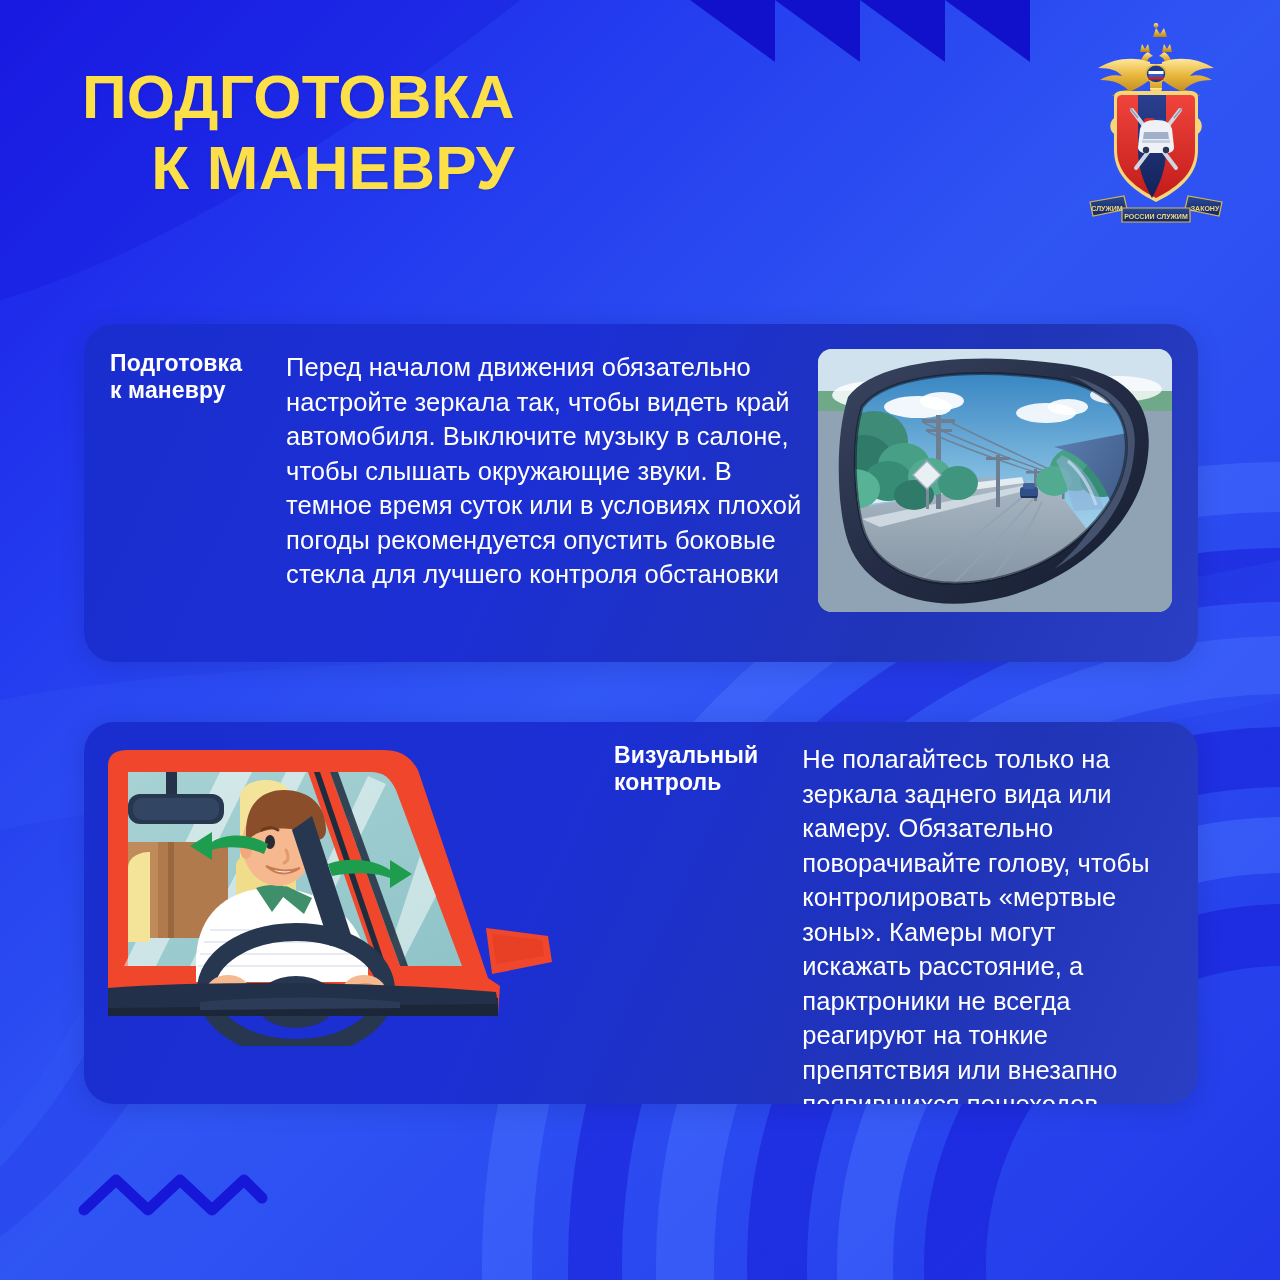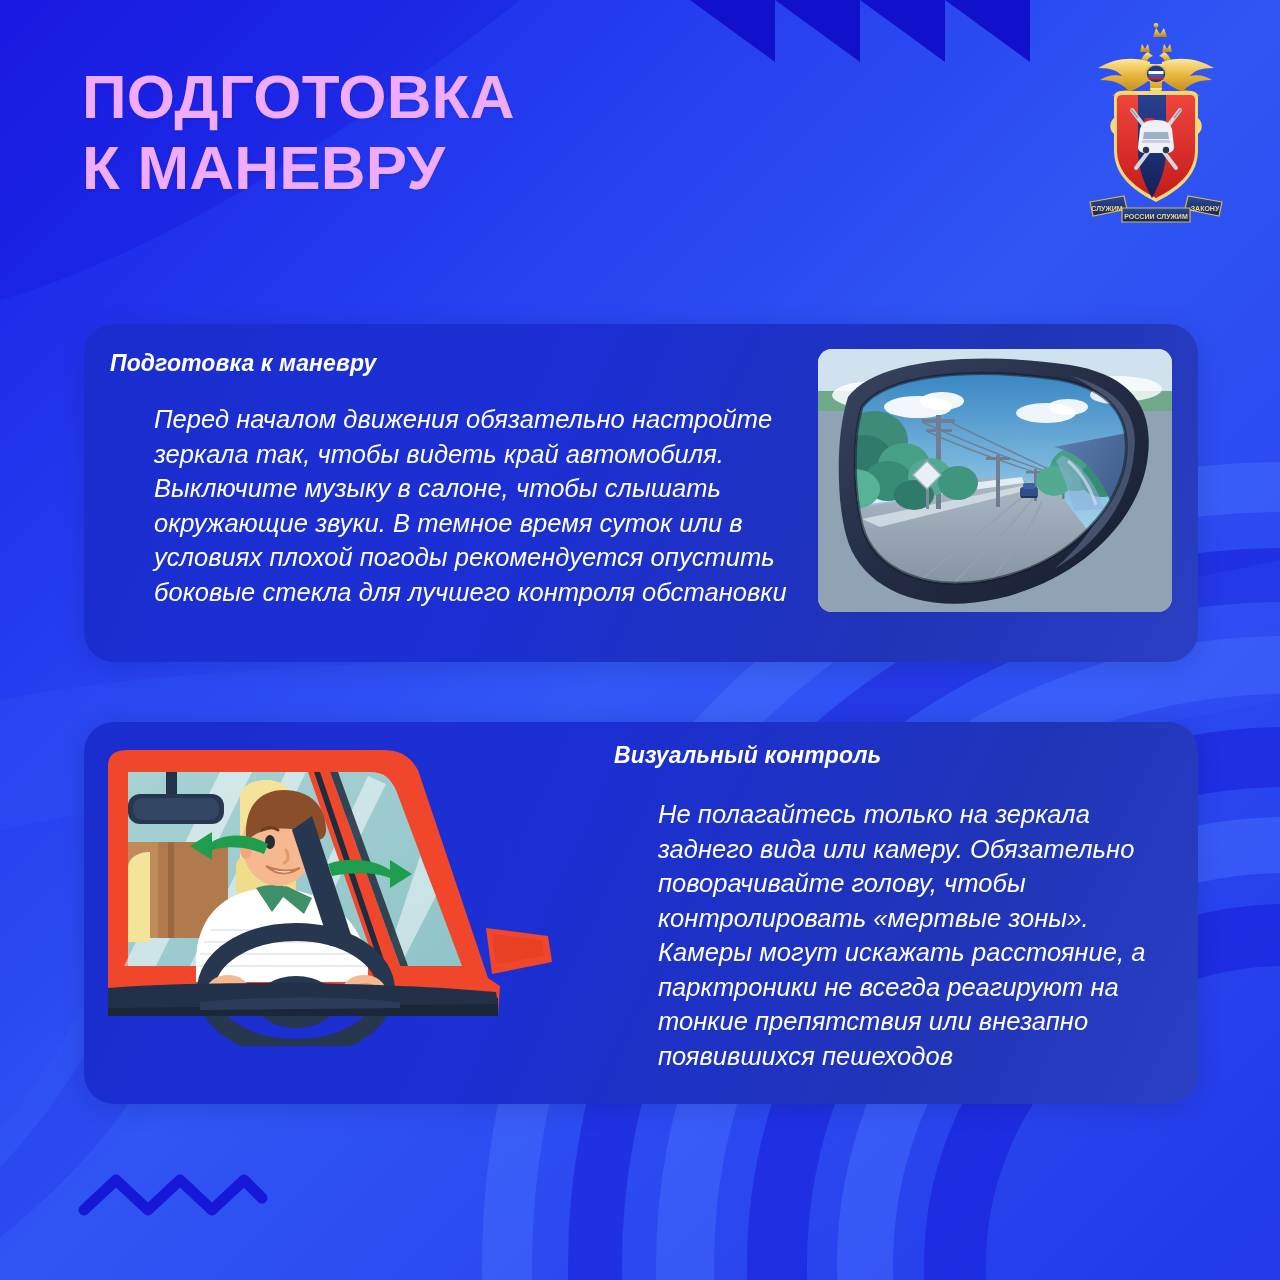--- a/index.html
+++ b/index.html
@@ -18,39 +18,39 @@
 
   
   .botzig { position:absolute; left:78px; top:1168px; width:190px; height:52px; z-index:2; }
 
   
   .emblem { position:absolute; left:1072px; top:22px; width:168px; height:212px; z-index:4; }
 
   
   .title {
     position:absolute; left:82px; top:62px; z-index:3;
-    color:#f0abfc; font-weight:700; font-size:62px; line-height:1.14;
+    color:#fde047; font-weight:700; font-size:62px; line-height:1.14;
     letter-spacing:0.2px; text-transform:uppercase;
     text-shadow:0 1px 3px rgba(0,0,40,.12);
   }
-  .title .l2 { display:block; }
+  .title .l2 { display:block;text-align:right; }
 
   
   .card {
     position:absolute; z-index:3;
     border-radius:30px;
     background:linear-gradient(115deg,#1a2ecf 0%,#1b2fd4 40%,#2034b8 75%,#2a3fc4 100%);
     box-shadow:0 4px 26px rgba(0,0,60,.14);
     overflow:hidden;
   }
   #card1 { left:84px; top:324px; width:1114px; height:338px; }
   #card2 { left:84px; top:722px; width:1114px; height:382px; }
 
   .card-inner { position:absolute; inset:0; display:flex; }
-  .txtcol { display:flex; flex-direction:column;font-style:italic; }
+  .txtcol { display:flex; flex-direction:row; }
   .c-head {
     color:#fff; font-weight:700; font-size:23px; letter-spacing:.1px;
   }
   .c-body {
     color:#fff; font-weight:400; font-size:25.5px; line-height:1.355;
     letter-spacing:0.05px;
     margin-left:44px;
   }
 
   

